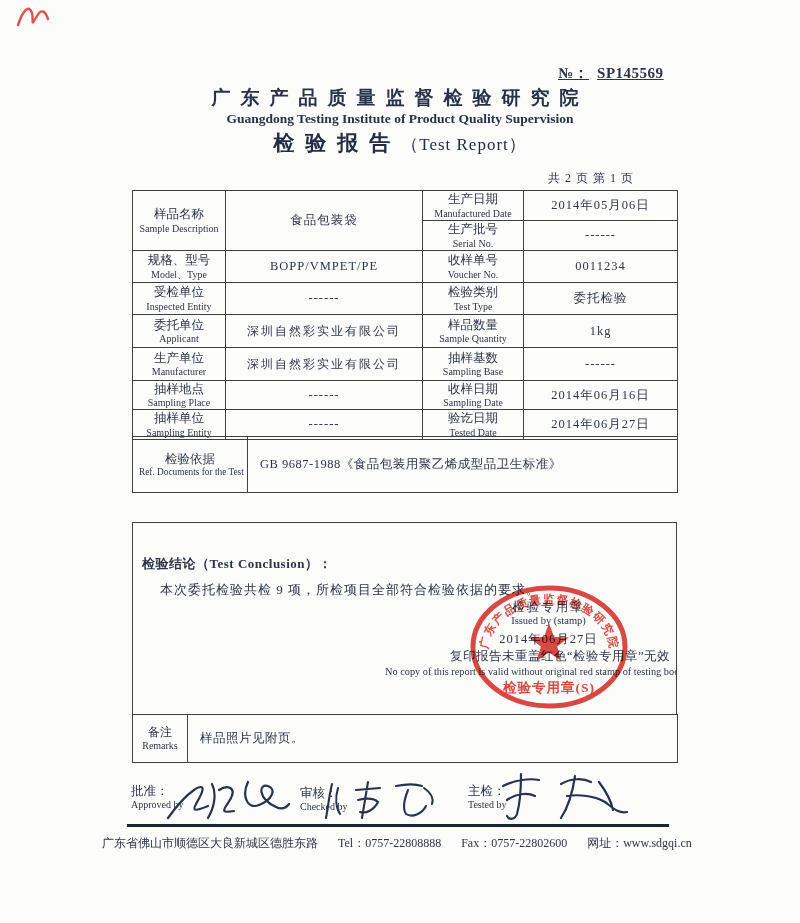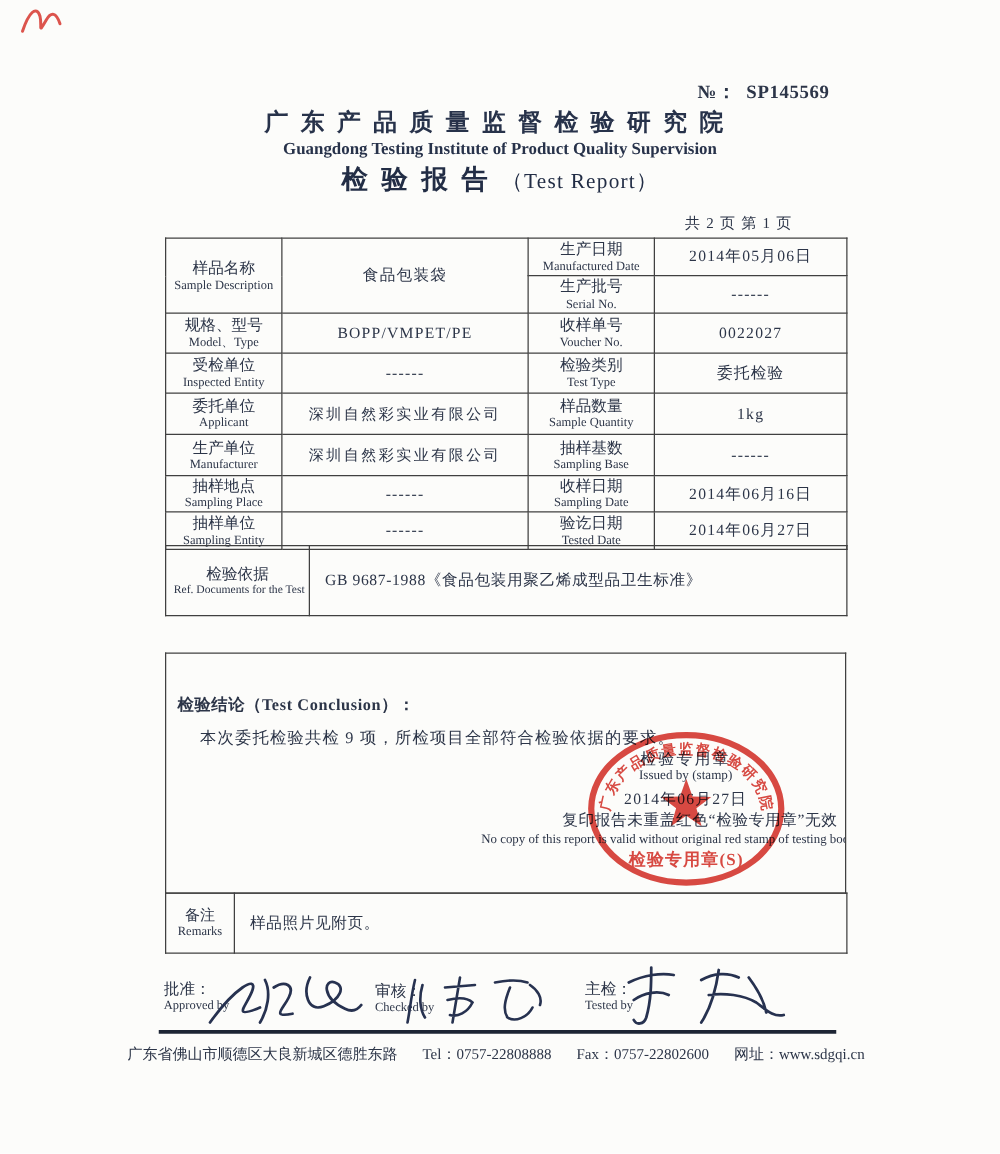--- a/index.html
+++ b/index.html
@@ -4,21 +4,21 @@
 <style>
   html,body{margin:0;padding:0;}
   .page{
     position:relative; width:800px; height:923px;
     background:#fcfcfa; overflow:hidden;
     font-family:"Liberation Serif","DejaVu Serif",serif;
     color:#2c3548;
   }
   .abs{position:absolute;}
   
-  .report-no{top:64px; left:558px; font-size:15px; font-weight:bold; letter-spacing:.5px;}
+  .report-no{top:64px; left:558px; font-size:15px; font-weight:bold; letter-spacing:.5px;text-decoration:underline;}
   .report-no .num{margin-left:8px;}
   .org-cn{top:85px; left:0; width:800px; text-align:center;
           font-size:19px; font-weight:bold; letter-spacing:10px; color:#27324a;}
   .org-en{top:111px; left:0; width:800px; text-align:center;
           font-size:13.5px; font-weight:bold; color:#27324a;}
   .doc-title{top:130px; left:0; width:800px; text-align:center; color:#222d45;}
   .doc-title .cn{font-size:21px; font-weight:bold; letter-spacing:11px;}
   .doc-title .en{font-size:17px; font-weight:normal; letter-spacing:1px;}
   .pagination{top:170px; left:548px; font-size:12px; letter-spacing:1px;}
   
@@ -102,21 +102,21 @@
     <tr style="height:32px">
       <td>
         <div class="cn">规格、型号</div>
         <div class="en">Model、Type</div>
       </td>
       <td class="val">BOPP/VMPET/PE</td>
       <td>
         <div class="cn">收样单号</div>
         <div class="en">Voucher No.</div>
       </td>
-      <td class="val">0022027</td>
+      <td class="val">0011234</td>
     </tr>
     <tr style="height:32px">
       <td>
         <div class="cn">受检单位</div>
         <div class="en">Inspected Entity</div>
       </td>
       <td class="val">------</td>
       <td>
         <div class="cn">检验类别</div>
         <div class="en">Test Type</div>

